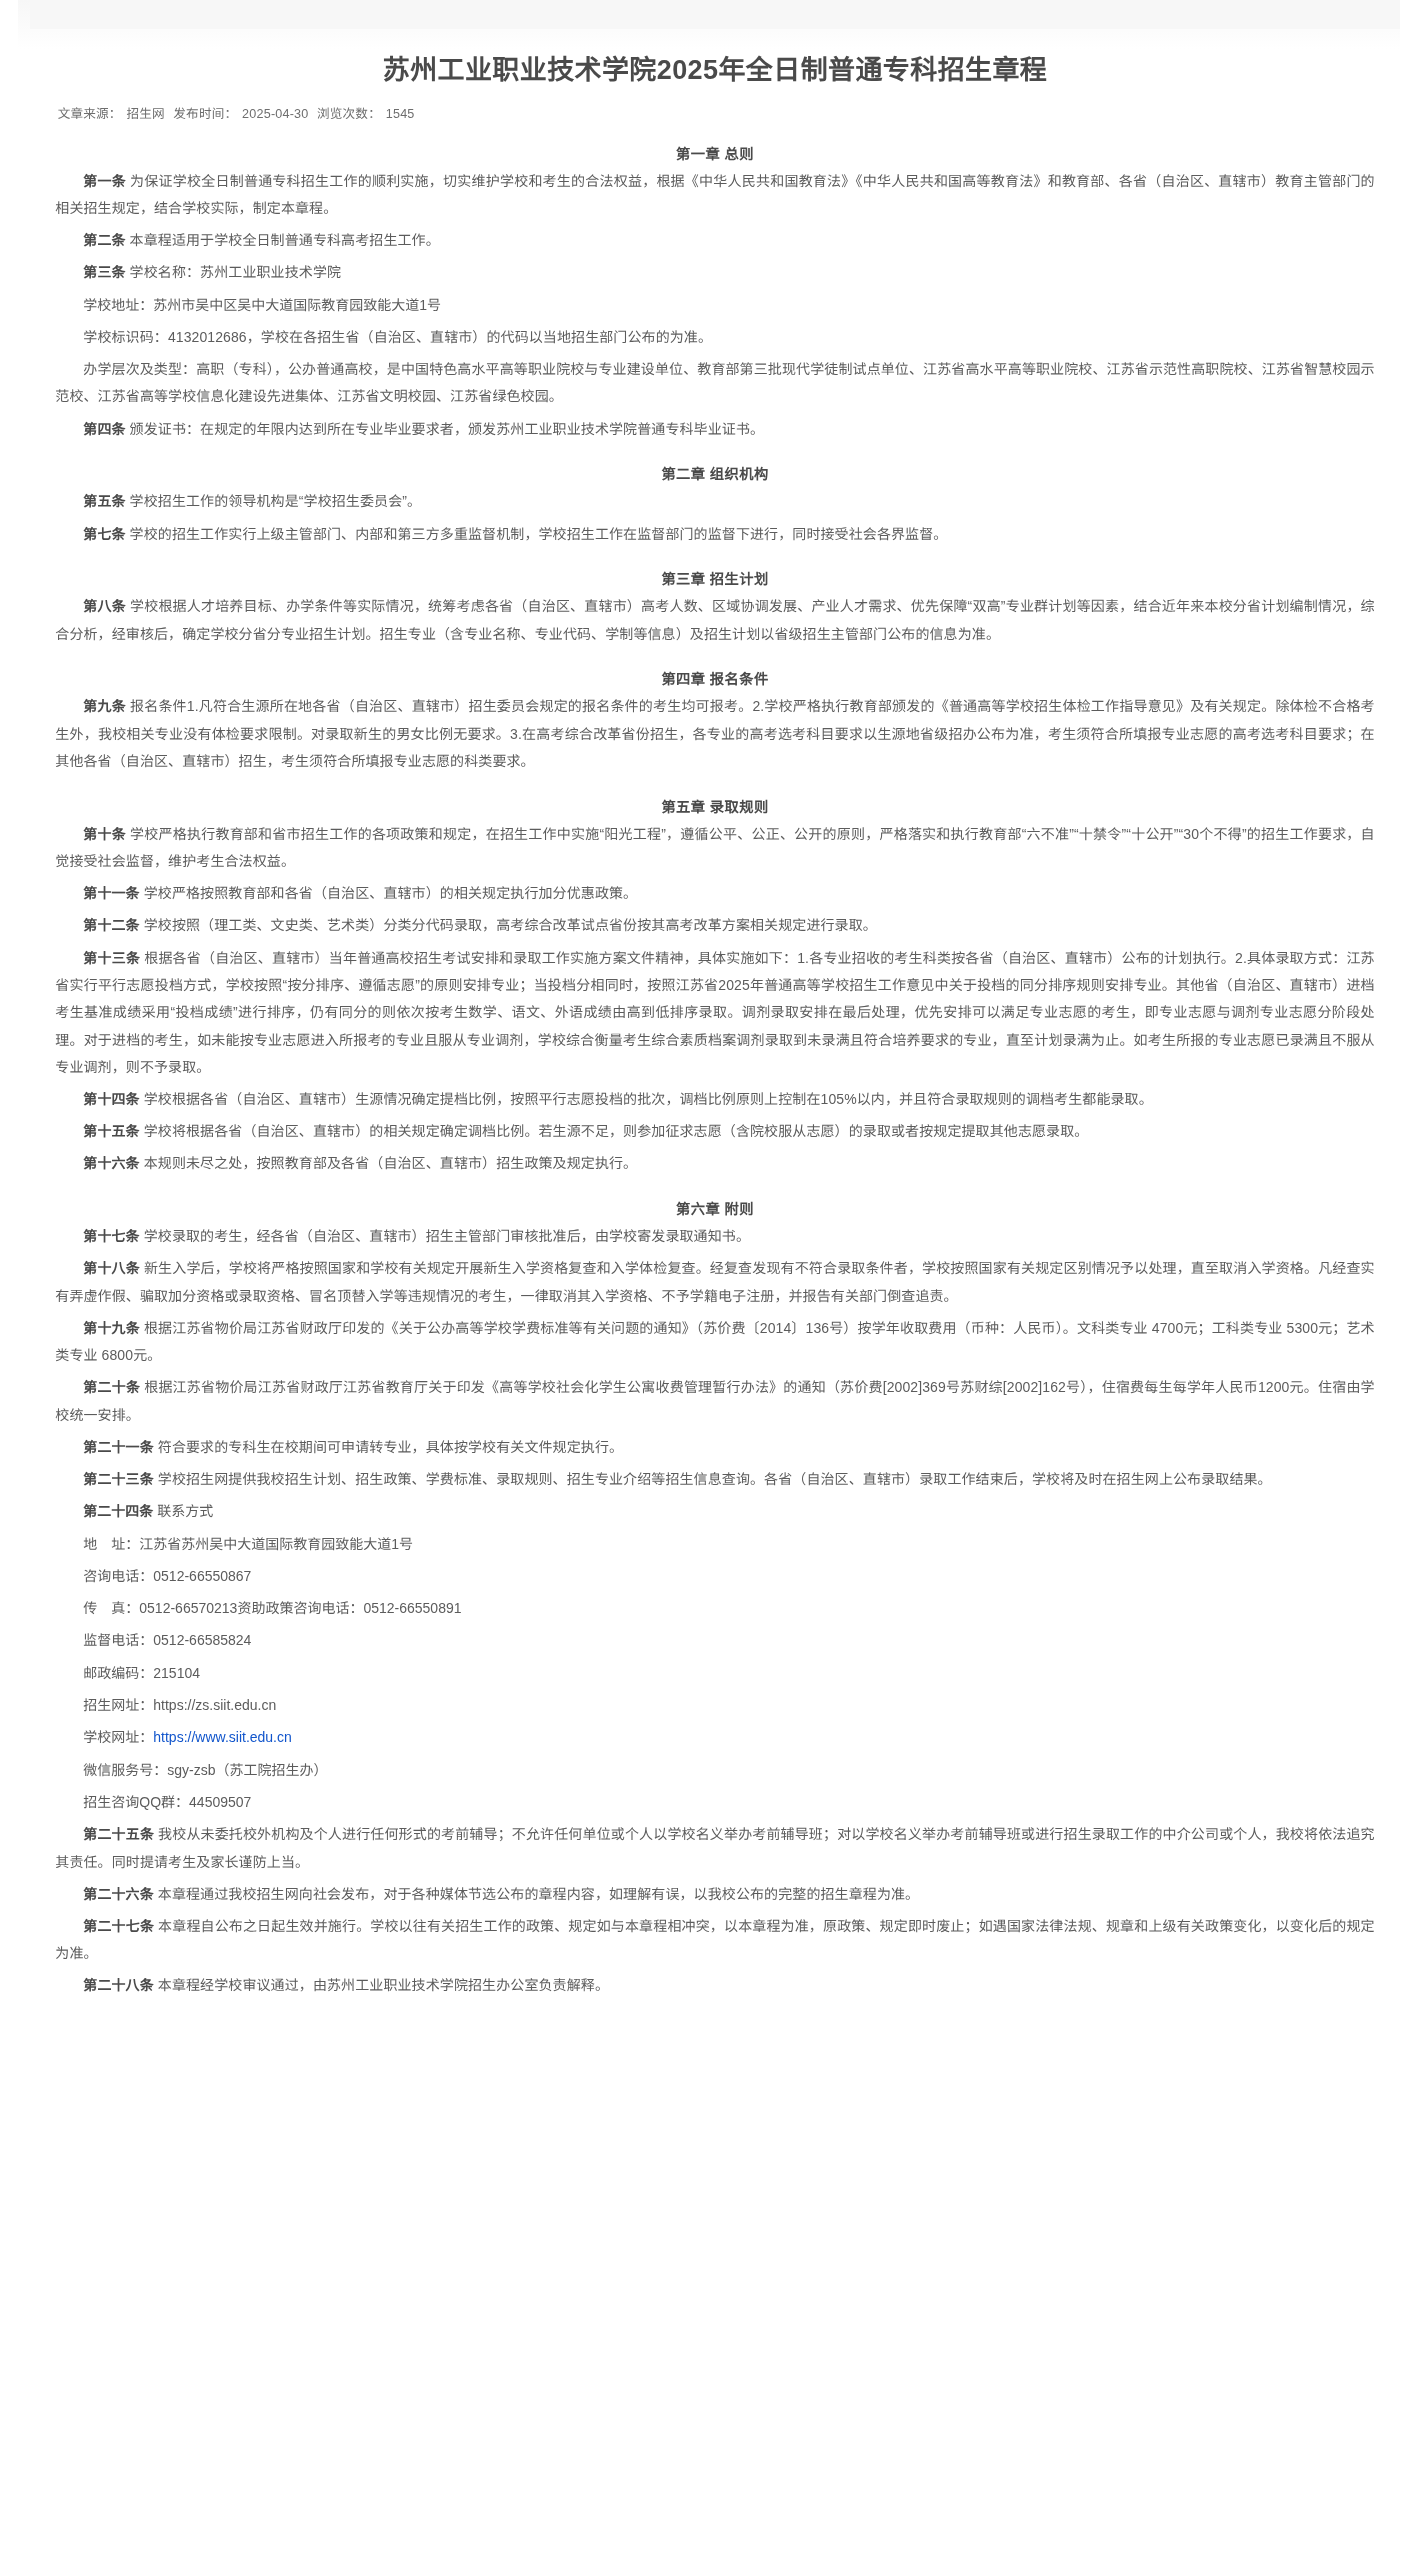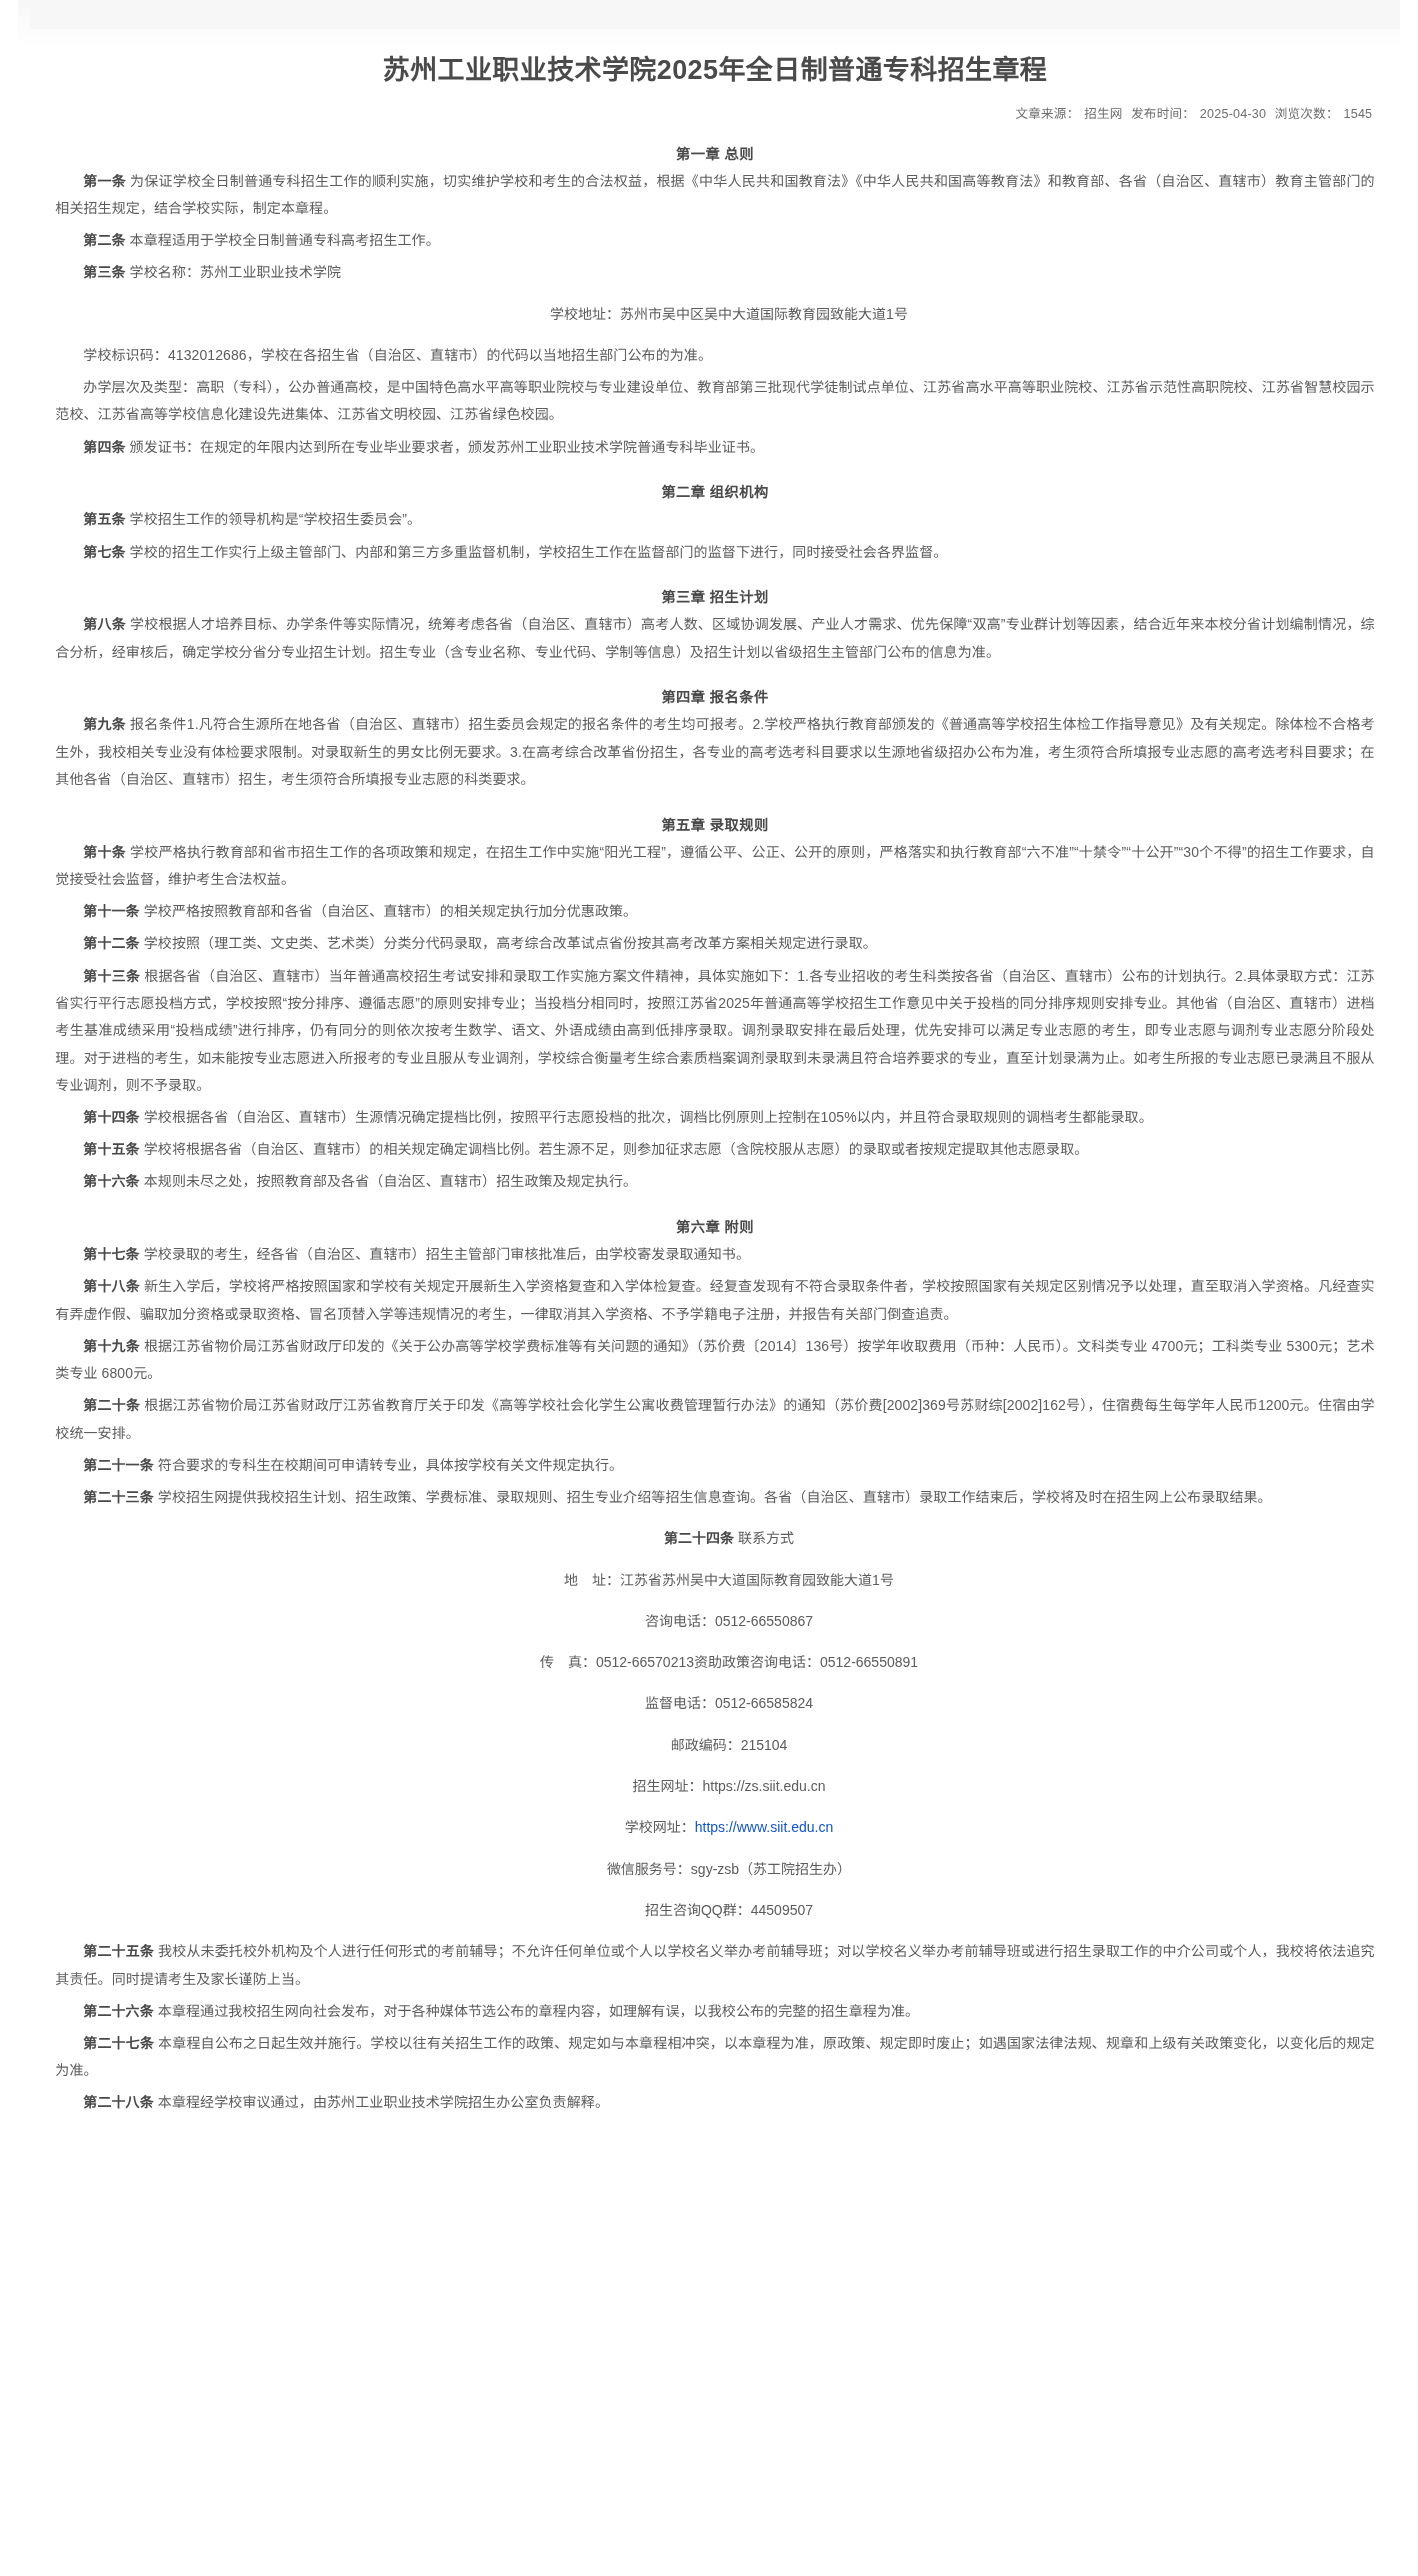--- a/index.html
+++ b/index.html
@@ -38,21 +38,21 @@
     font-size: 27px;
     font-weight: bold;
     text-align: center;
     color: #4a4a4a;
     letter-spacing: 0.4px;
     line-height: 1.35;
     margin: 23px 0 0 0;
     padding: 0;
   }
   .doc-meta {
-    text-align: right;
+    text-align: left;
     font-size: 12.6px;
     color: #6e6e6e;
     margin-top: 14.7px;
     letter-spacing: 0.2px;
   }
   .doc-meta span { margin: 0 2.4px; }
 
   
   .chapter {
     text-align: center;
@@ -71,23 +71,23 @@
     margin: 4.9px 0;
     text-align: justify;
     text-justify: inter-ideograph;
     text-indent: 2em;
     letter-spacing: 0.1px;
   }
   p.sub {
     font-size: 14px;
     line-height: 1.95;
     color: #5c5c5c;
-    margin: 14px 0;
+    margin: 5px 0;
     text-indent: 2em;
-    text-align: center;
+    text-align: left;
   }
   .art {
     font-weight: bold;
     color: #4a4a4a;
   }
   a.link, .link {
     color: #1155cc;
     text-decoration: none;
     word-break: break-all;
   }

